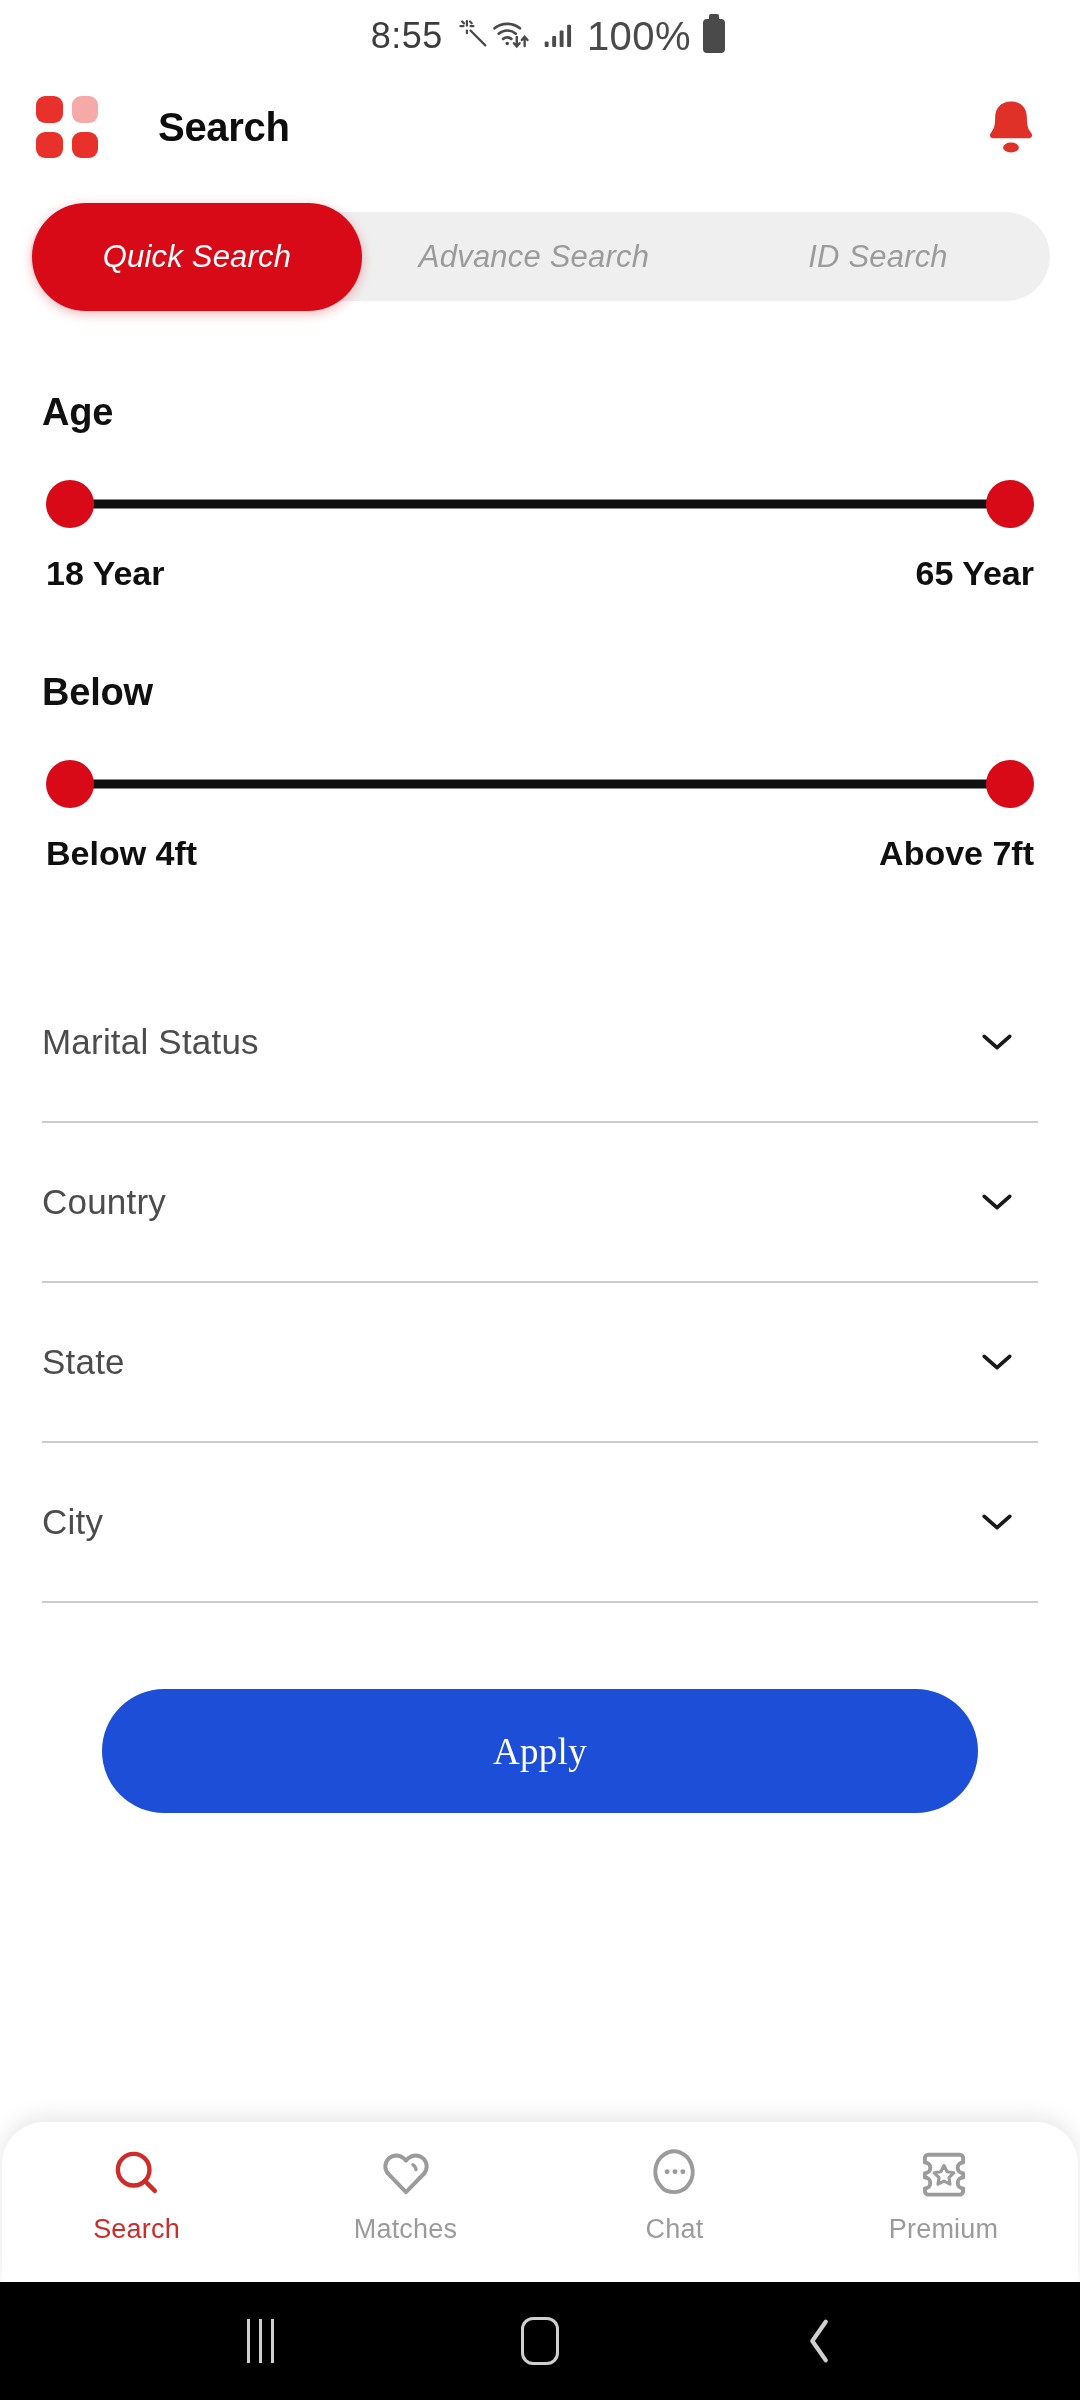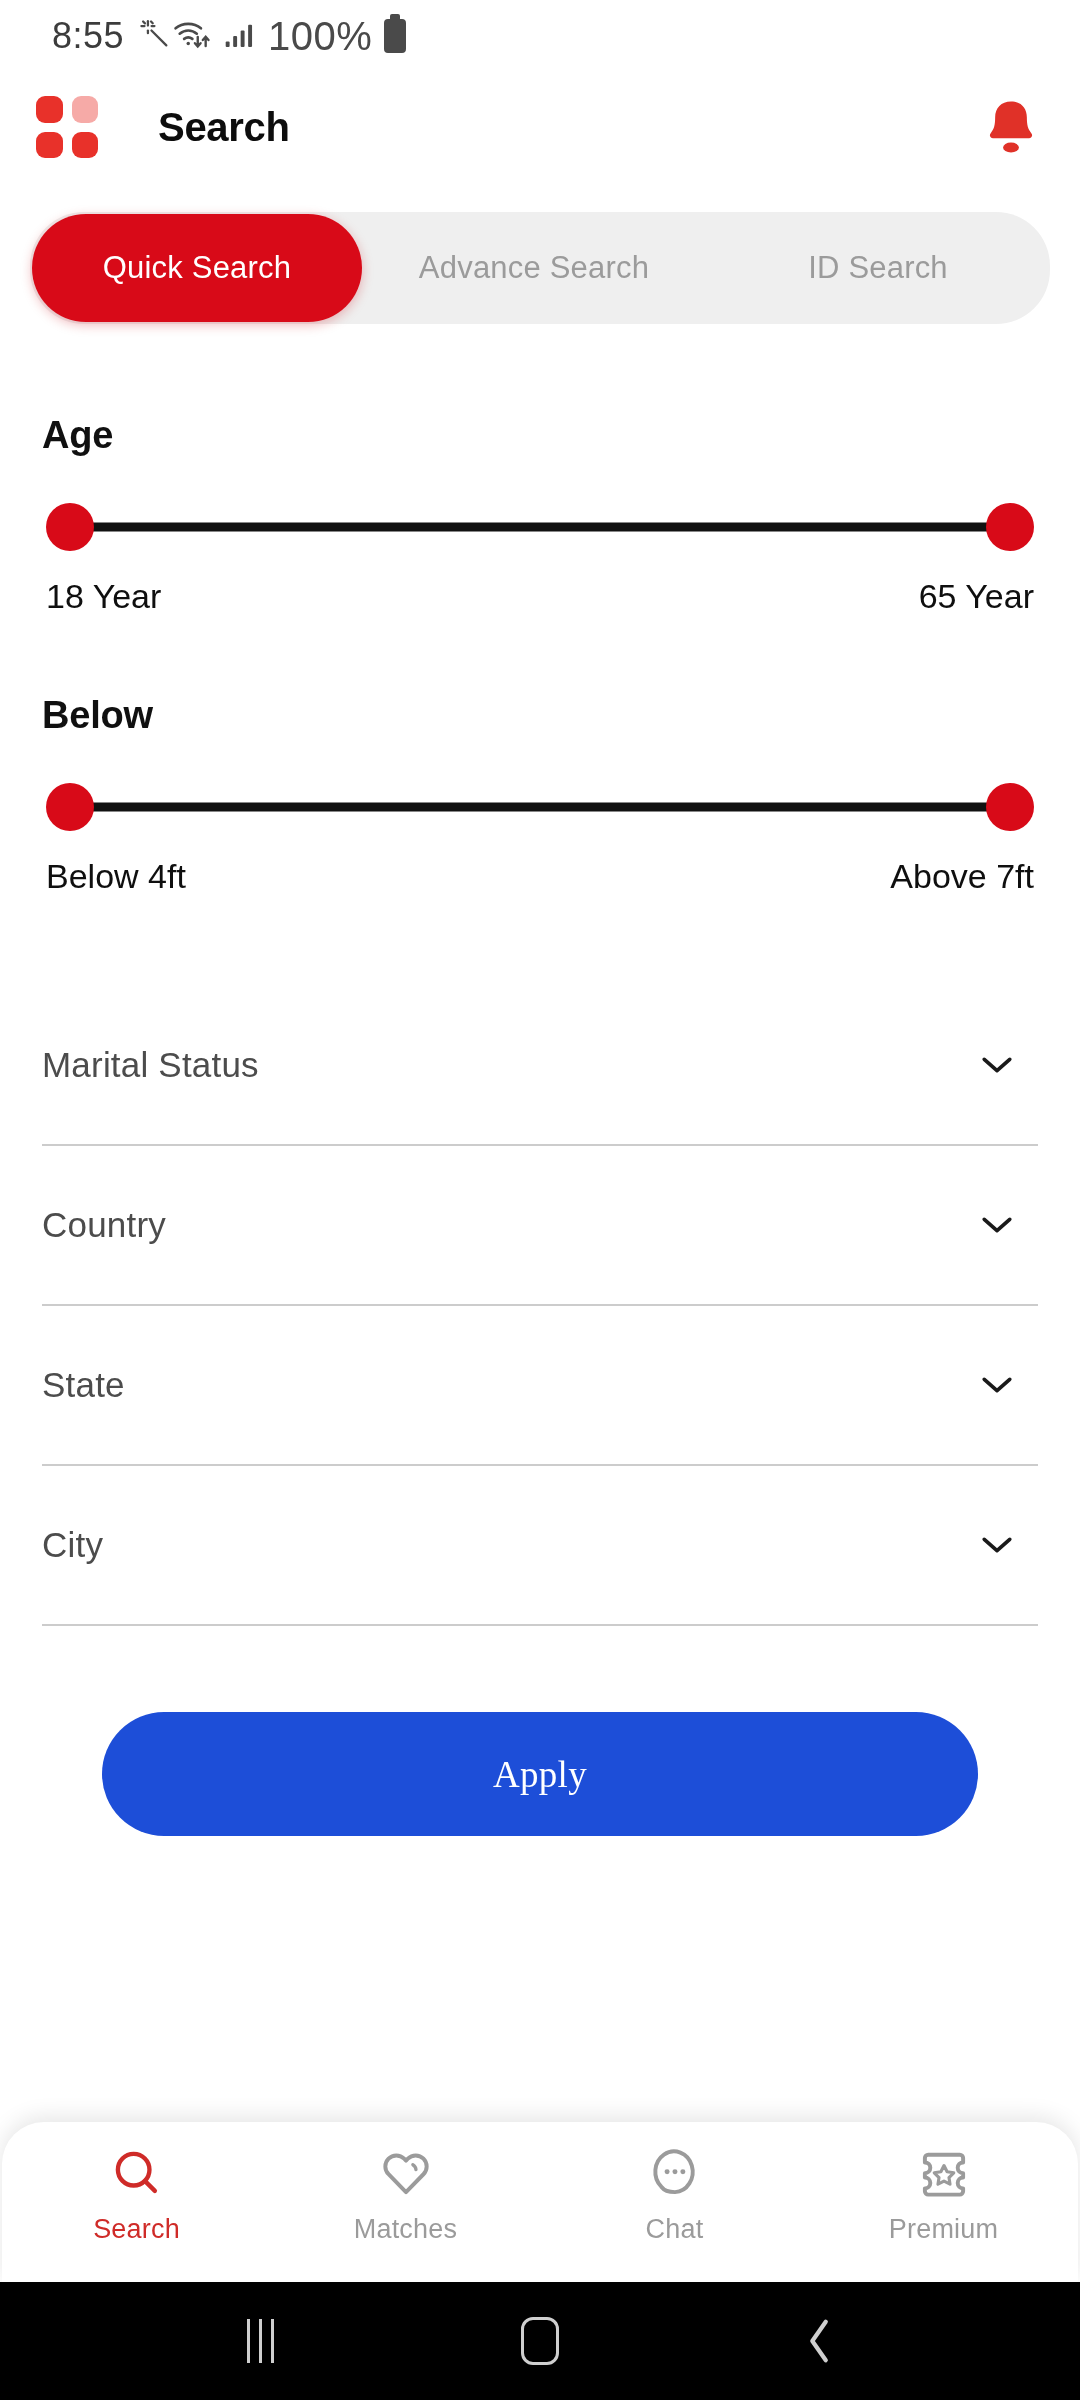--- a/index.html
+++ b/index.html
@@ -20,21 +20,21 @@
     display: flex;
     flex-direction: column;
   }
 
   
   .status-bar {
     height: 72px;
     flex: 0 0 72px;
     display: flex;
     align-items: center;
-    justify-content: flex-start;
+    justify-content: center;
     padding: 0 36px 0 52px;
     background: #ffffff;
   }
   .status-left { display: flex; align-items: center; gap: 14px; }
   .status-clock {
     font-size: 36px;
     color: #3c3c3c;
     letter-spacing: 0.5px;
   }
   .status-right { display: flex; align-items: center; gap: 10px; }
@@ -94,26 +94,27 @@
   .header-spacer { flex: 1 1 auto; }
   .bell-wrap {
     width: 58px; height: 62px;
     position: relative;
     flex: 0 0 auto;
   }
 
   
   .tabs-outer {
     margin: 30px 30px 0 30px;
-    height: 112px;
+    height: 89px;
     background: #efefef;
     border-radius: 54px;
     display: flex;
     align-items: center;
     position: relative;
+    font-style: italic;
   }
   .tab {
     flex: 1 1 0;
     height: 108px;
     display: flex;
     align-items: center;
     justify-content: center;
     font-size: 31px;
     color: #9b9b9b;
     border-radius: 54px;
@@ -166,21 +167,21 @@
   }
   .thumb.low { left: 0; }
   .thumb.high { right: 0; }
   .slider-labels {
     display: flex;
     justify-content: space-between;
     margin-top: 26px;
   }
   .slider-labels span {
     font-size: 34px;
-    font-weight: normal;
+    font-weight: bold;
     color: #0f0f0f;
   }
 
   
   .dropdown-list { margin-top: 90px; }
   .dropdown {
     height: 160px;
     border-bottom: 2px solid #cccccc;
     display: flex;
     align-items: center;

